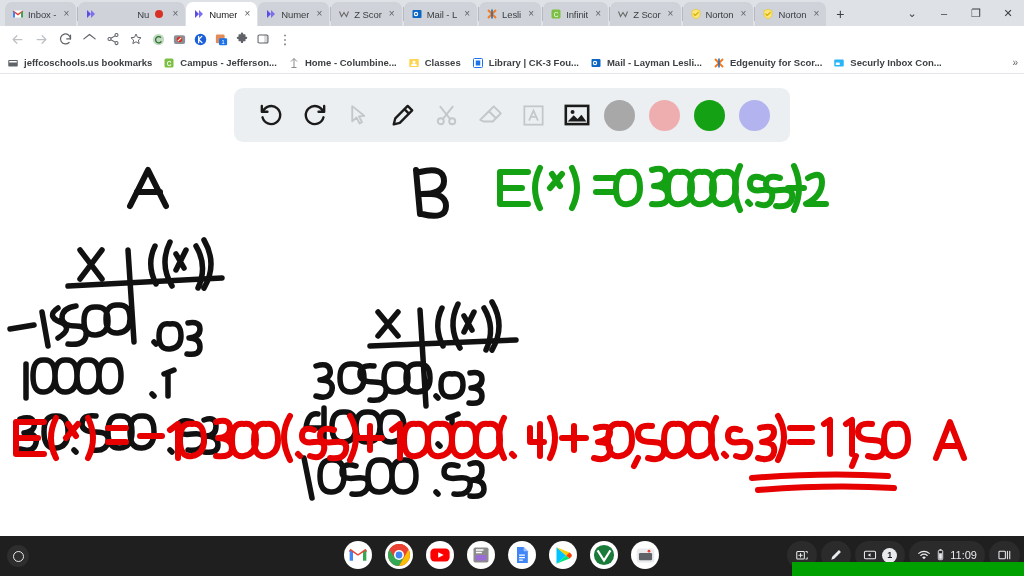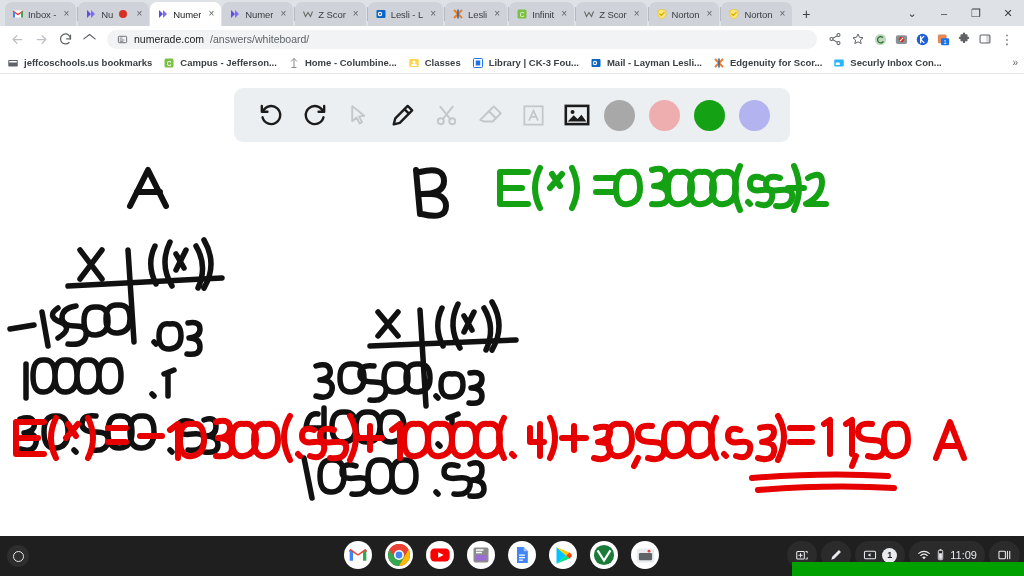--- a/index.html
+++ b/index.html
@@ -157,21 +157,21 @@
           </svg>
           <span class="tlabel">Inbox -</span>
           <span class="tclose">×</span>
         </div>
         <div class="tabsep"></div>
         <div class="tab">
           <svg class="favicon" viewBox="0 0 24 24">
             <path d="M4 4l8 8-8 8z" fill="#5b4ee5"></path>
             <path d="M12 4l8 8-8 8z" fill="#7d6ef0"></path>
           </svg>
-          <span class="tlabel" style="max-width: 20px;">Nu</span>
+          <span class="tlabel" style="max-width: 20px; margin-left: 36px;">Nu</span>
           <svg class="favicon" viewBox="0 0 24 24">
             <circle cx="12" cy="12" r="8" fill="#d93025"></circle>
           </svg>
           <span class="tclose">×</span>
         </div>
         <div class="tab active">
           <svg class="favicon" viewBox="0 0 24 24">
             <path d="M4 4l8 8-8 8z" fill="#5b4ee5"></path>
             <path d="M12 4l8 8-8 8z" fill="#7d6ef0"></path>
           </svg>
@@ -194,21 +194,21 @@
           <span class="tlabel">Z Scor</span>
           <span class="tclose">×</span>
         </div>
         <div class="tabsep"></div>
         <div class="tab">
           <svg class="favicon" viewBox="0 0 24 24">
             <rect x="3" y="4" width="18" height="16" fill="#0a66c2" rx="2"></rect>
             <circle cx="10" cy="12" r="4.4" fill="#ffffff"></circle>
             <circle cx="10" cy="12" r="2.2" fill="#0a66c2"></circle>
           </svg>
-          <span class="tlabel">Lesli - L</span>
+          <span class="tlabel">Mail - L</span>
           <span class="tclose">×</span>
         </div>
         <div class="tabsep"></div>
         <div class="tab">
           <svg class="favicon" viewBox="0 0 24 24">
             <path d="M4 4l16 16M20 4L4 20" fill="none" stroke="#f47b20" stroke-width="4"></path>
             <path d="M12 3v18" stroke="#2b6cb0" stroke-width="3.2"></path>
           </svg>
           <span class="tlabel">Lesli</span>
           <span class="tclose">×</span>
@@ -285,28 +285,20 @@
         <path d="M20 5v6h-6" fill="none" stroke="#5f6368" stroke-width="2" stroke-linecap="round" stroke-linejoin="round"></path>
       </svg>
     </div>
     <div class="navicon">
       <svg width="15" height="15" viewBox="0 0 24 24">
         <path d="M3 11l9-7 9 7" fill="none" stroke="#5f6368" stroke-width="2" stroke-linecap="round" stroke-linejoin="round"></path>
         <path d="M6 10v10h12V10" fill="none" stroke="#5f6368" stroke-width="0"></path>
       </svg>
     </div>
 
-    <div class="omnibox" title="Search Google or type a URL">
-      <svg width="11" height="11" viewBox="0 0 24 24">
-        <rect x="3" y="5" width="18" height="14" rx="2" fill="none" stroke="#5f6368" stroke-width="2"></rect>
-        <path d="M7 9h4M7 13h8M7 16h6" stroke="#5f6368" stroke-width="1.6" stroke-linecap="round"></path>
-      </svg>
-      <span>numerade.com</span>
-        <span class="urlrest">/answers/whiteboard/</span>
-    </div>
 
     <div class="omniactions">
       <div class="navicon">
         <svg width="14" height="14" viewBox="0 0 24 24">
           <circle cx="18" cy="5" r="2.6" fill="none" stroke="#5f6368" stroke-width="1.8"></circle>
           <circle cx="6" cy="12" r="2.6" fill="none" stroke="#5f6368" stroke-width="1.8"></circle>
           <circle cx="18" cy="19" r="2.6" fill="none" stroke="#5f6368" stroke-width="1.8"></circle>
           <path d="M8.4 10.8l7.2-4.2M8.4 13.2l7.2 4.2" stroke="#5f6368" stroke-width="1.8"></path>
         </svg>
       </div>

